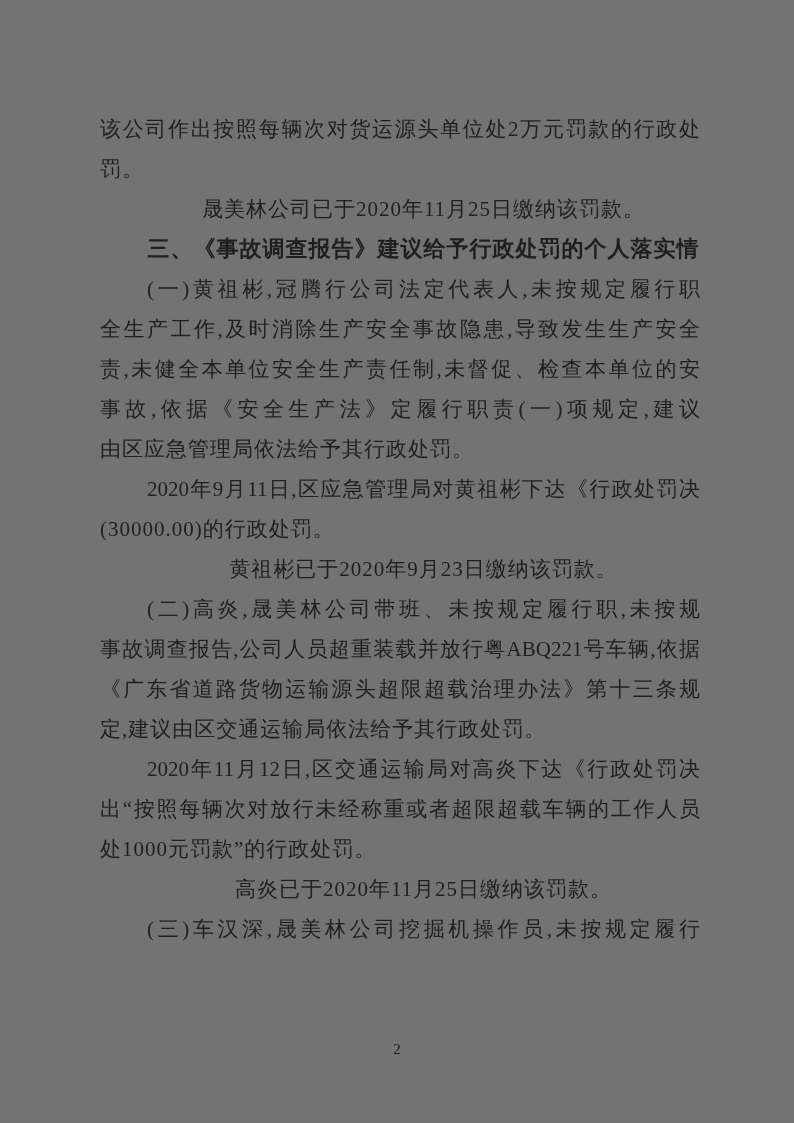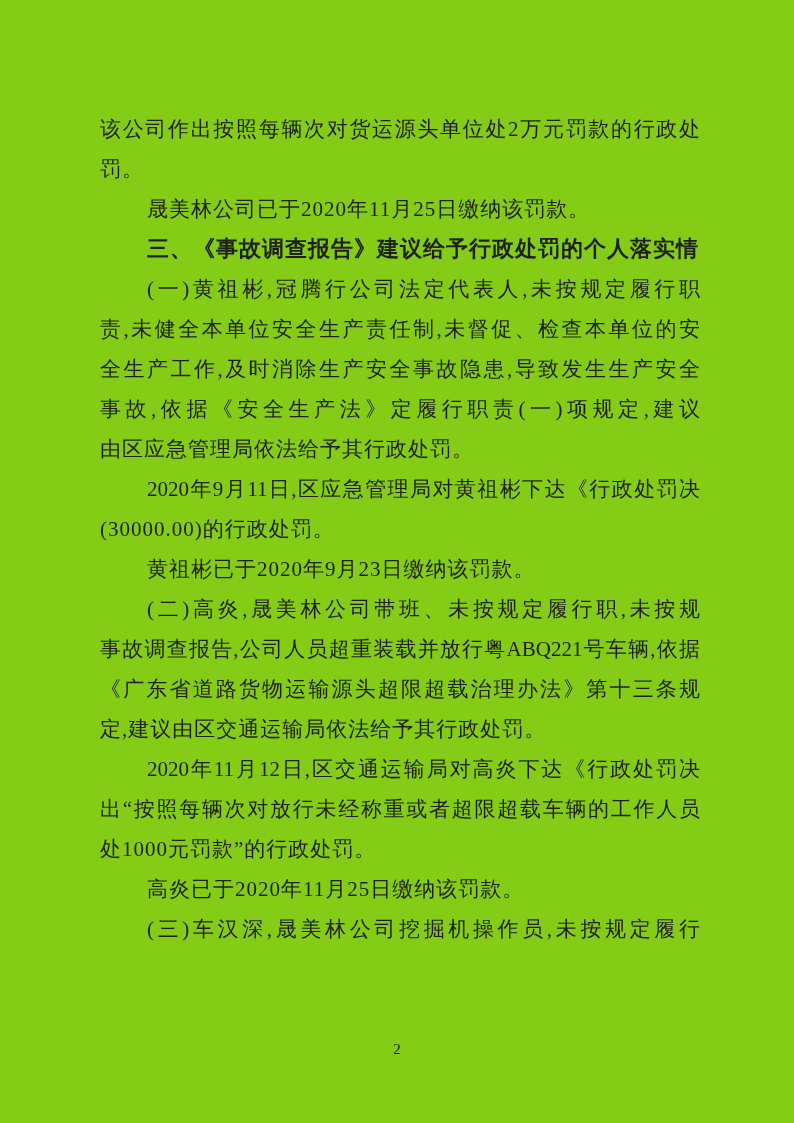--- a/index.html
+++ b/index.html
@@ -1,20 +1,20 @@
 <!DOCTYPE html>
 <html><head>
 <meta charset="utf-8">
 <style>
   html, body { margin: 0; padding: 0; background: #ffffff; }
   .page {
     position: relative;
     width: 794px;
     height: 1123px;
-    background: #84cc16;
+    background: #737373;
     overflow: hidden;
     font-family: "Liberation Serif", "DejaVu Serif", serif;
     color: #1f1f1f;
   }
   .doc-body {
     position: absolute;
     left: 100px;
     top: 109px;
     width: 600px;
   }
@@ -25,21 +25,21 @@
     letter-spacing: 1px;
     overflow: hidden;
     text-align: left;
   }
   .line.fill {
     letter-spacing: 0;
     text-align: justify;
     text-align-last: justify;
     text-justify: inter-character;
   }
-  .line.indent { padding-left: 47px; }
+  .line.indent { padding-left: 47px; text-align: center; }
   .line.heading {
     font-family: "Liberation Sans", "DejaVu Sans", sans-serif;
     font-weight: 700;
     font-size: 22px;
     letter-spacing: 1px;
   }
   .page-number {
     position: absolute;
     top: 1040px;
     left: 0;
@@ -54,22 +54,22 @@
 </head>
 <body>
 
 <div class="page">
   <div class="doc-body">
       <div class="line fill">该公司作出按照每辆次对货运源头单位处2万元罚款的行政处</div>
       <div class="line">罚。</div>
       <div class="line indent">晟美林公司已于2020年11月25日缴纳该罚款。</div>
       <div class="line indent heading">三、《事故调查报告》建议给予行政处罚的个人落实情况</div>
       <div class="line indent fill">(一)黄祖彬,冠腾行公司法定代表人,未按规定履行职</div>
+      <div class="line fill">全生产工作,及时消除生产安全事故隐患,导致发生生产安全</div>
       <div class="line fill">责,未健全本单位安全生产责任制,未督促、检查本单位的安</div>
-      <div class="line fill">全生产工作,及时消除生产安全事故隐患,导致发生生产安全</div>
       <div class="line fill">事故,依据《安全生产法》定履行职责(一)项规定,建议</div>
       <div class="line">由区应急管理局依法给予其行政处罚。</div>
       <div class="line indent fill">2020年9月11日,区应急管理局对黄祖彬下达《行政处罚决</div>
       <div class="line">(30000.00)的行政处罚。</div>
       <div class="line indent">黄祖彬已于2020年9月23日缴纳该罚款。</div>
       <div class="line indent fill">(二)高炎,晟美林公司带班、未按规定履行职,未按规</div>
       <div class="line fill">事故调查报告,公司人员超重装载并放行粤ABQ221号车辆,依据</div>
       <div class="line fill">《广东省道路货物运输源头超限超载治理办法》第十三条规</div>
       <div class="line">定,建议由区交通运输局依法给予其行政处罚。</div>
       <div class="line indent fill">2020年11月12日,区交通运输局对高炎下达《行政处罚决</div>

